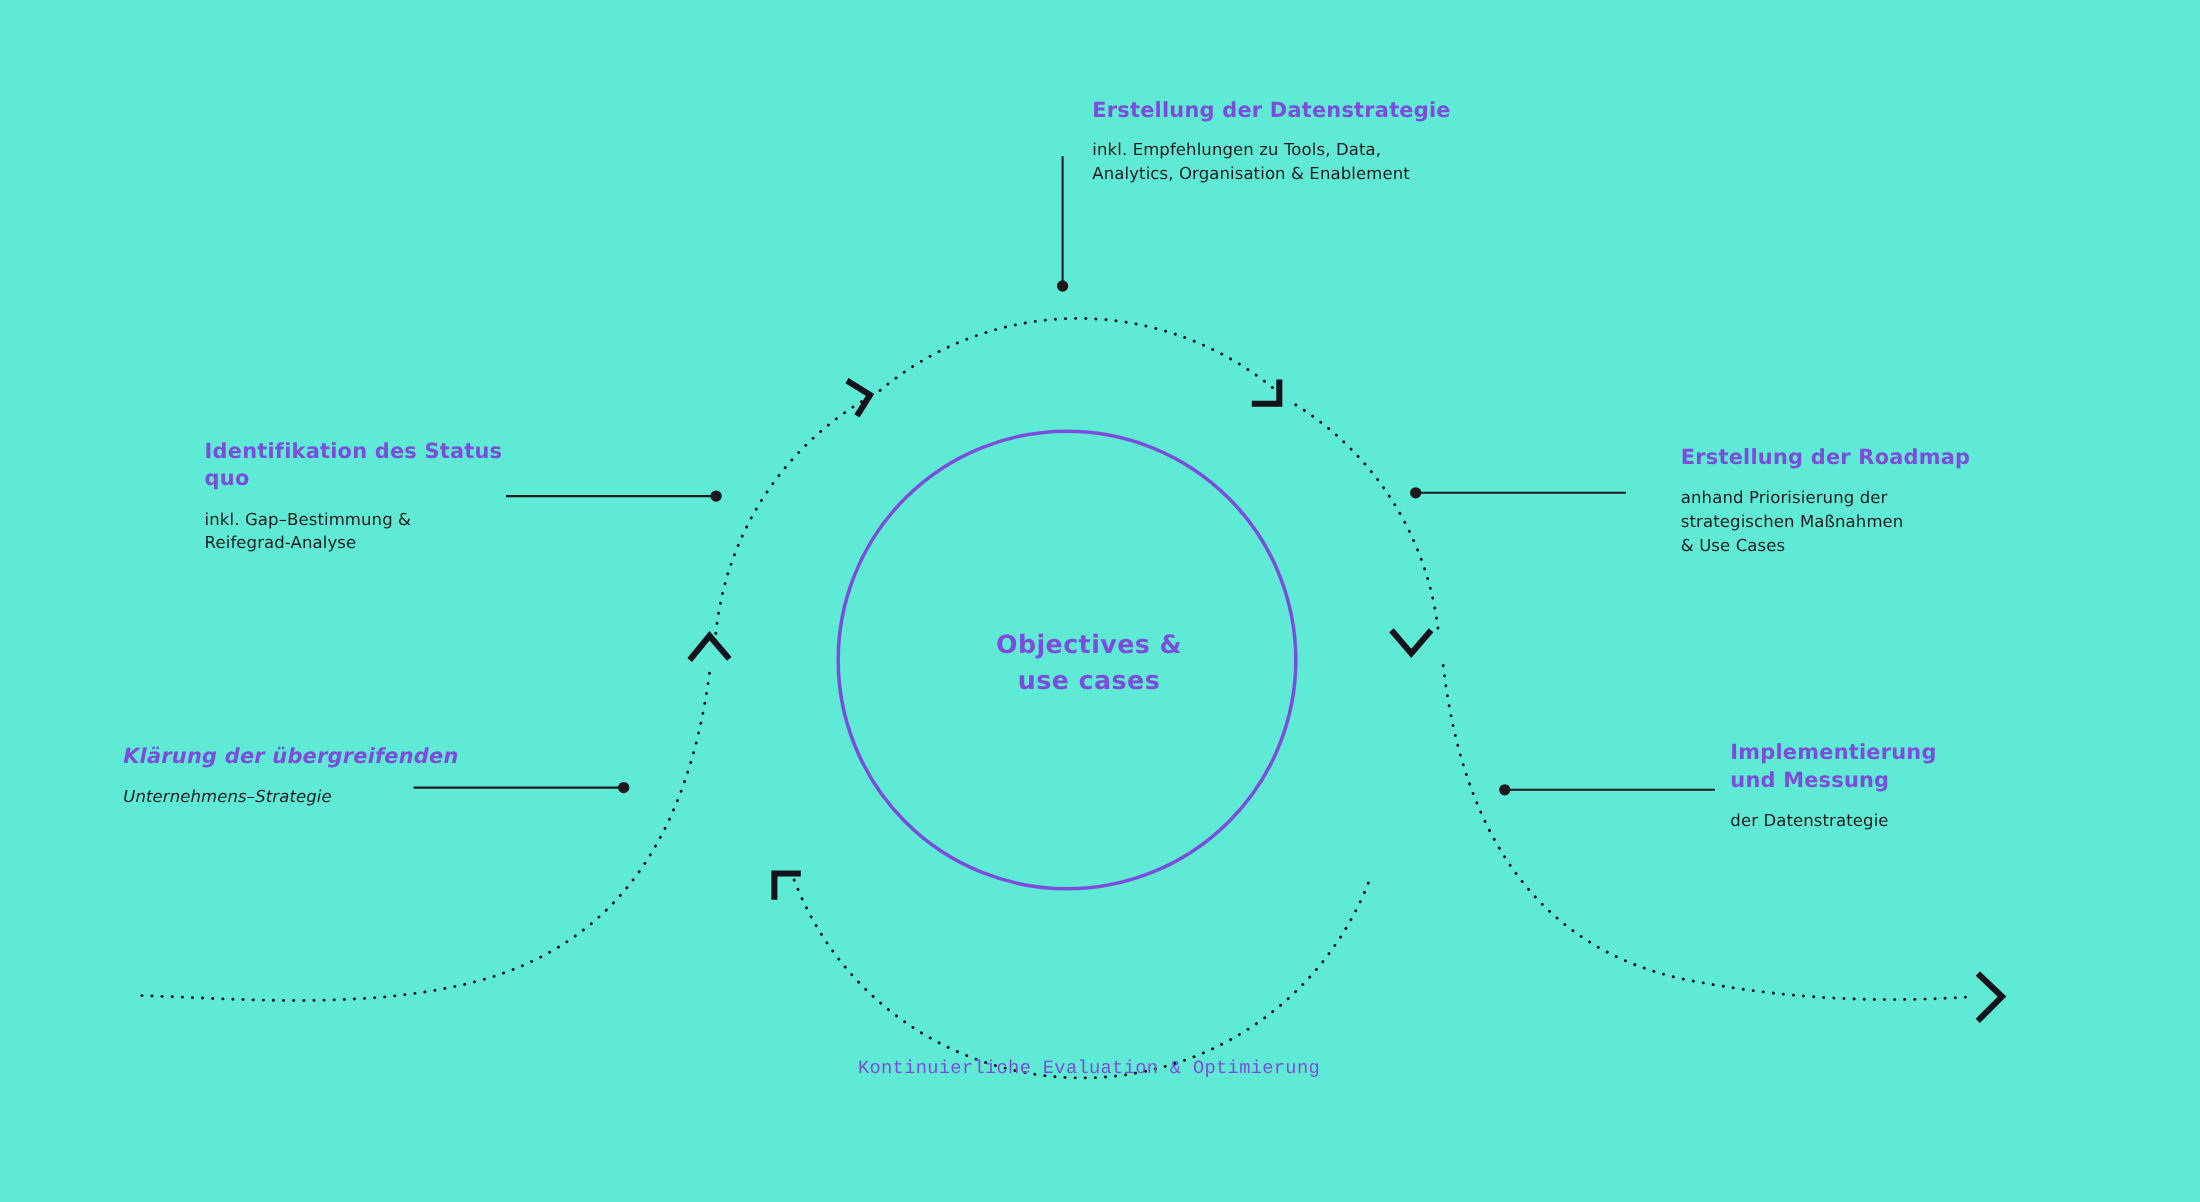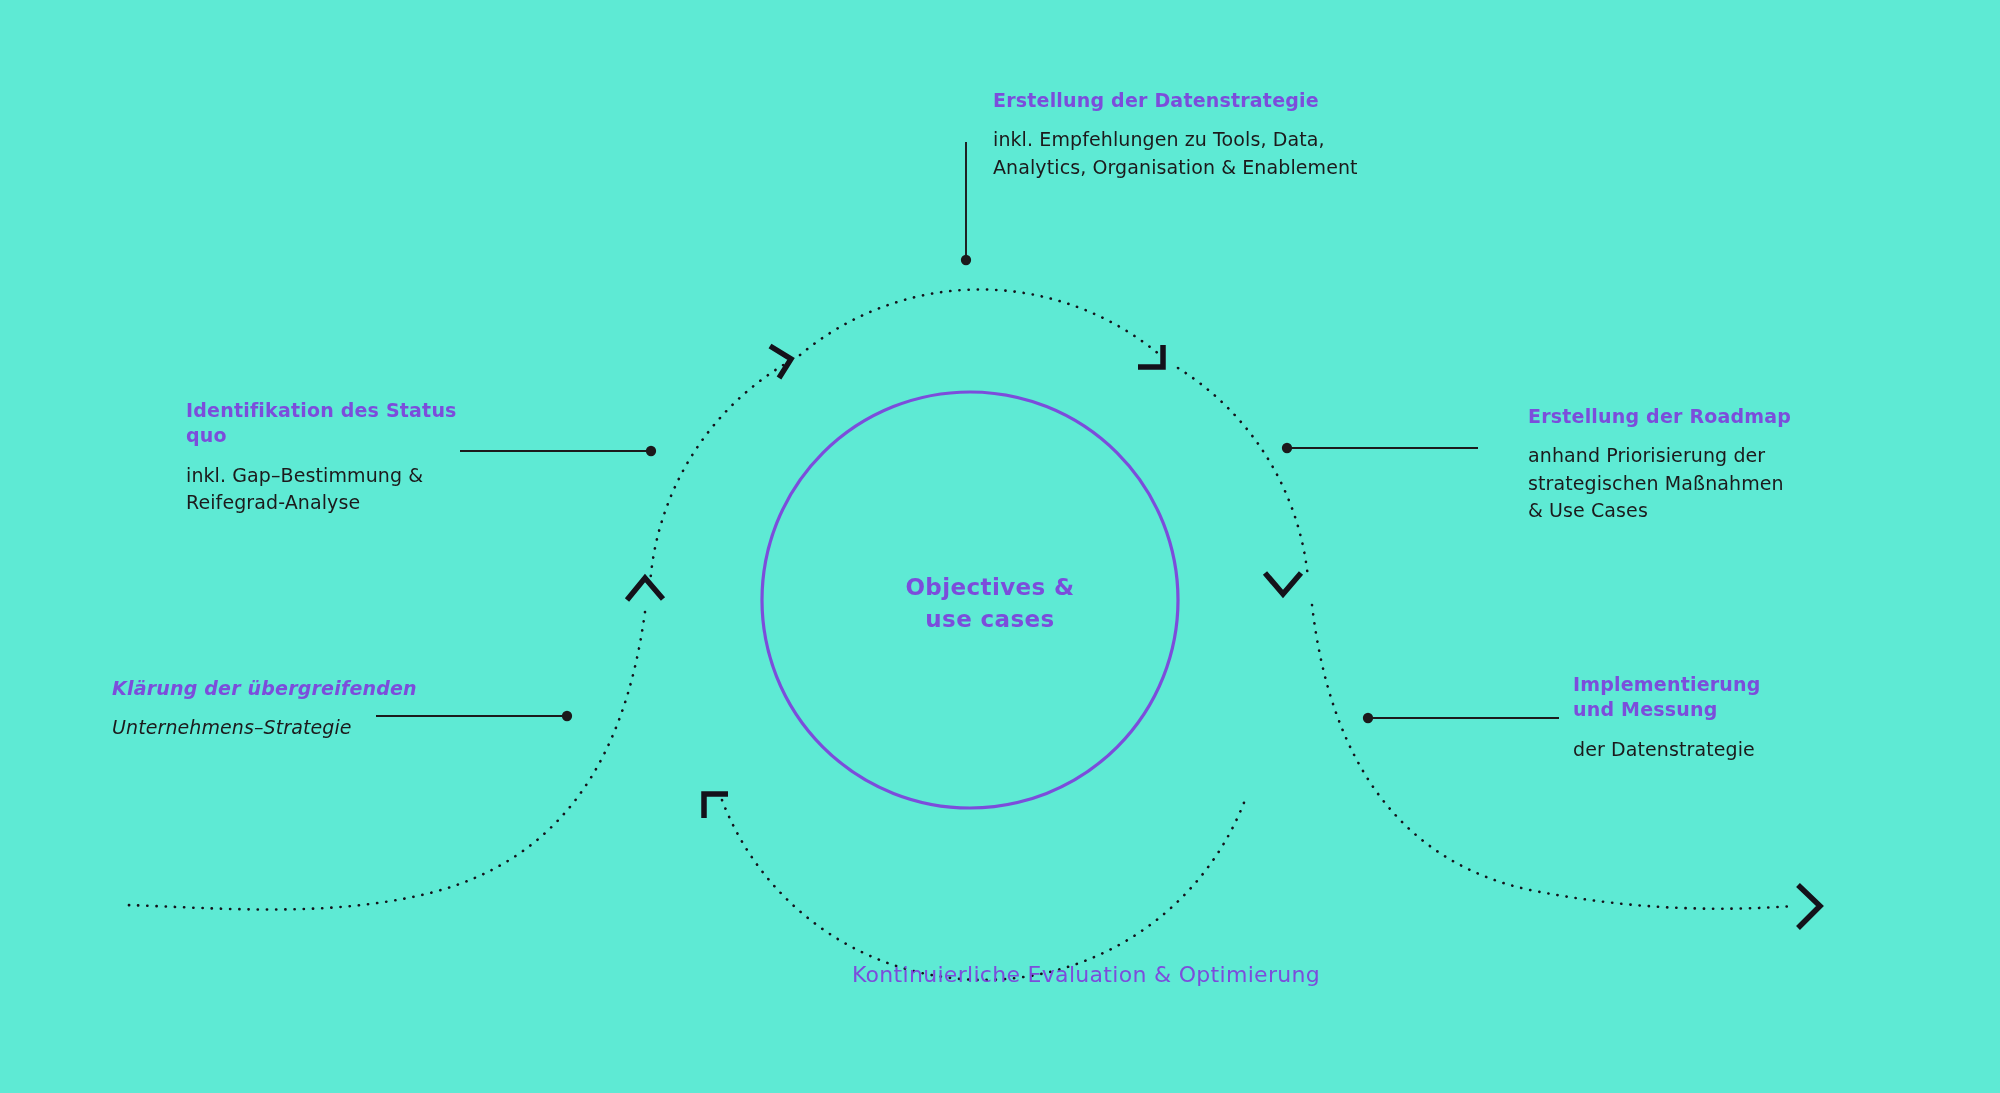--- a/index.html
+++ b/index.html
@@ -31,21 +31,21 @@
   .label-title {
     font-size: 19px;
     font-weight: 700;
     line-height: 1.33;
     letter-spacing: 0.2px;
     color: #7c4ddb;
     margin: 0 0 13px 0;
     white-space: pre-line;
   }
   .label-body {
-    font-size: 19px;
+    font-size: 15px;
     font-weight: 400;
     line-height: 1.45;
     letter-spacing: 0.1px;
     color: #1c1a1c;
     margin: 0;
     white-space: pre-line;
   }
   .label-right .label-title,
   .label-right .label-body {
     text-align: left;
@@ -61,25 +61,26 @@
     line-height: 1.38;
     letter-spacing: 0.4px;
     color: #7c4ddb;
     white-space: pre-line;
   }
   #cycle-caption {
     position: absolute;
     left: 660px;
     top: 962px;
     width: 660px;
-    text-align: right;
-    font-size: 22px;
+    text-align: center;
+    font-size: 17px;
     font-weight: 400;
     letter-spacing: 0.3px;
     color: #7c4ddb;
+    font-family: Liberation Mono, monospace;
   }
   
   #label-top        { left: 993px; top: 88px;  width: 420px; }
   #label-status-quo { left: 186px; top: 398px; width: 300px; }
   #label-roadmap    { left: 1528px; top: 404px; width: 300px; }
   #label-klaerung   { left: 112px; top: 676px; width: 320px; font-style: italic; }
   #label-implement  { left: 1573px; top: 672px; width: 300px; }
 </style>
 </head>
 <body>

